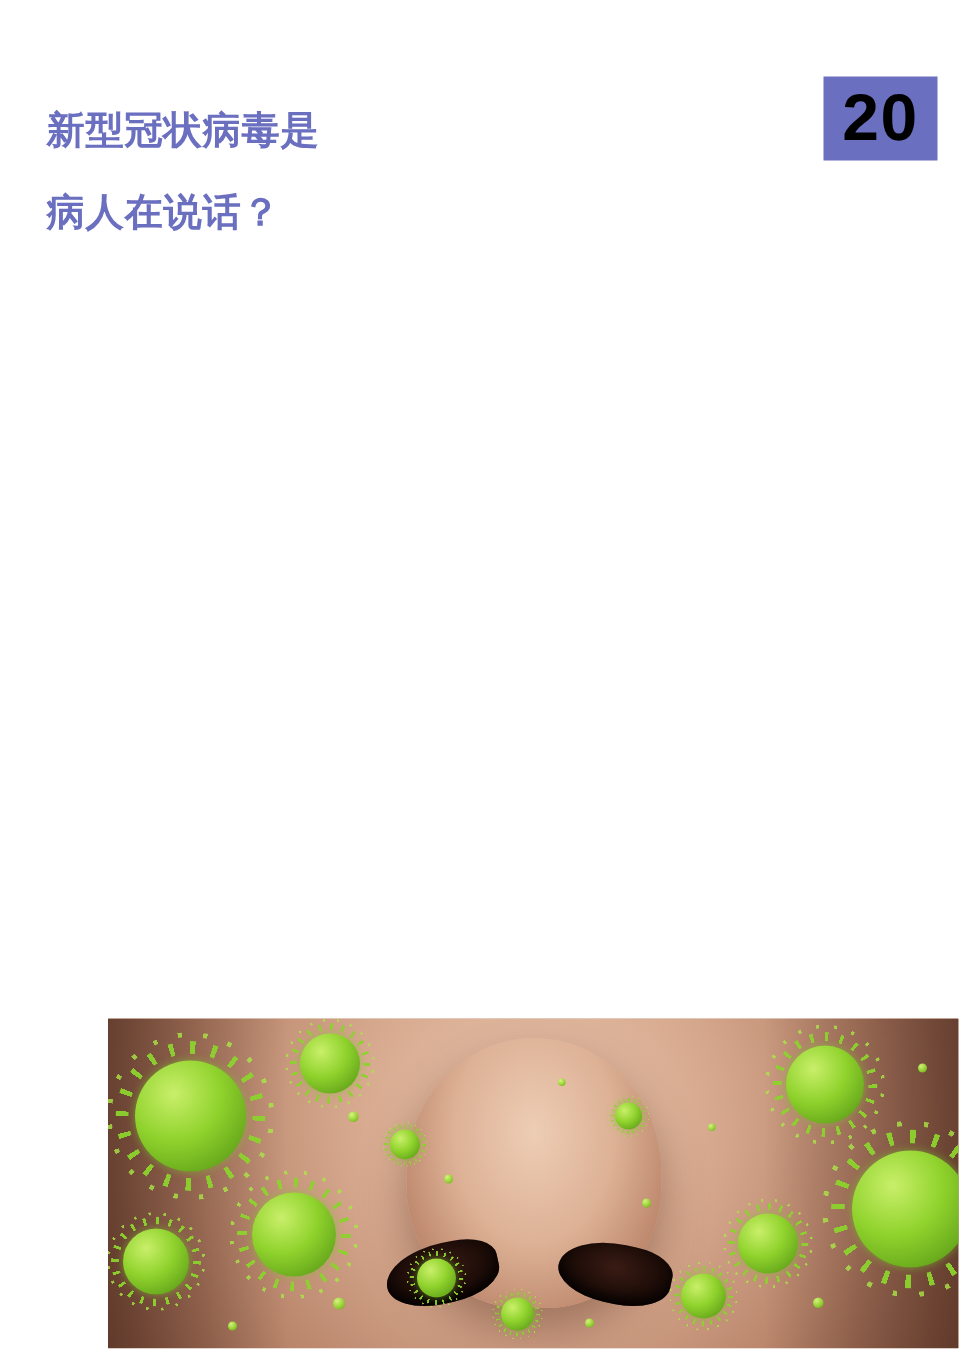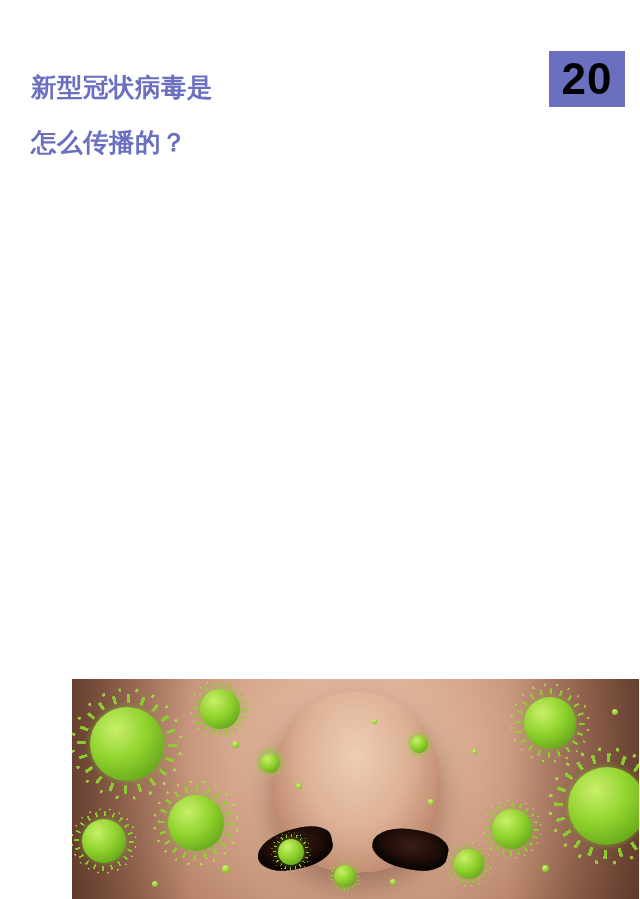--- a/index.html
+++ b/index.html
@@ -169,21 +169,21 @@
   }
 </style>
 </head>
 <body>
 
 <div class="page">
 
   <div class="header">
     <div class="title-block">
       <div class="title-line">新型冠状病毒是</div>
-      <div class="title-line">怎么传播的？</div>
+      <div class="title-line">病人在说话？</div>
     </div>
     <div class="number-badge">20</div>
   </div>
 
 
   <div class="photo">
     <div class="skin"></div>
     <div class="shadow-l"></div>
     <div class="shadow-r"></div>
     <div class="nose"></div>

